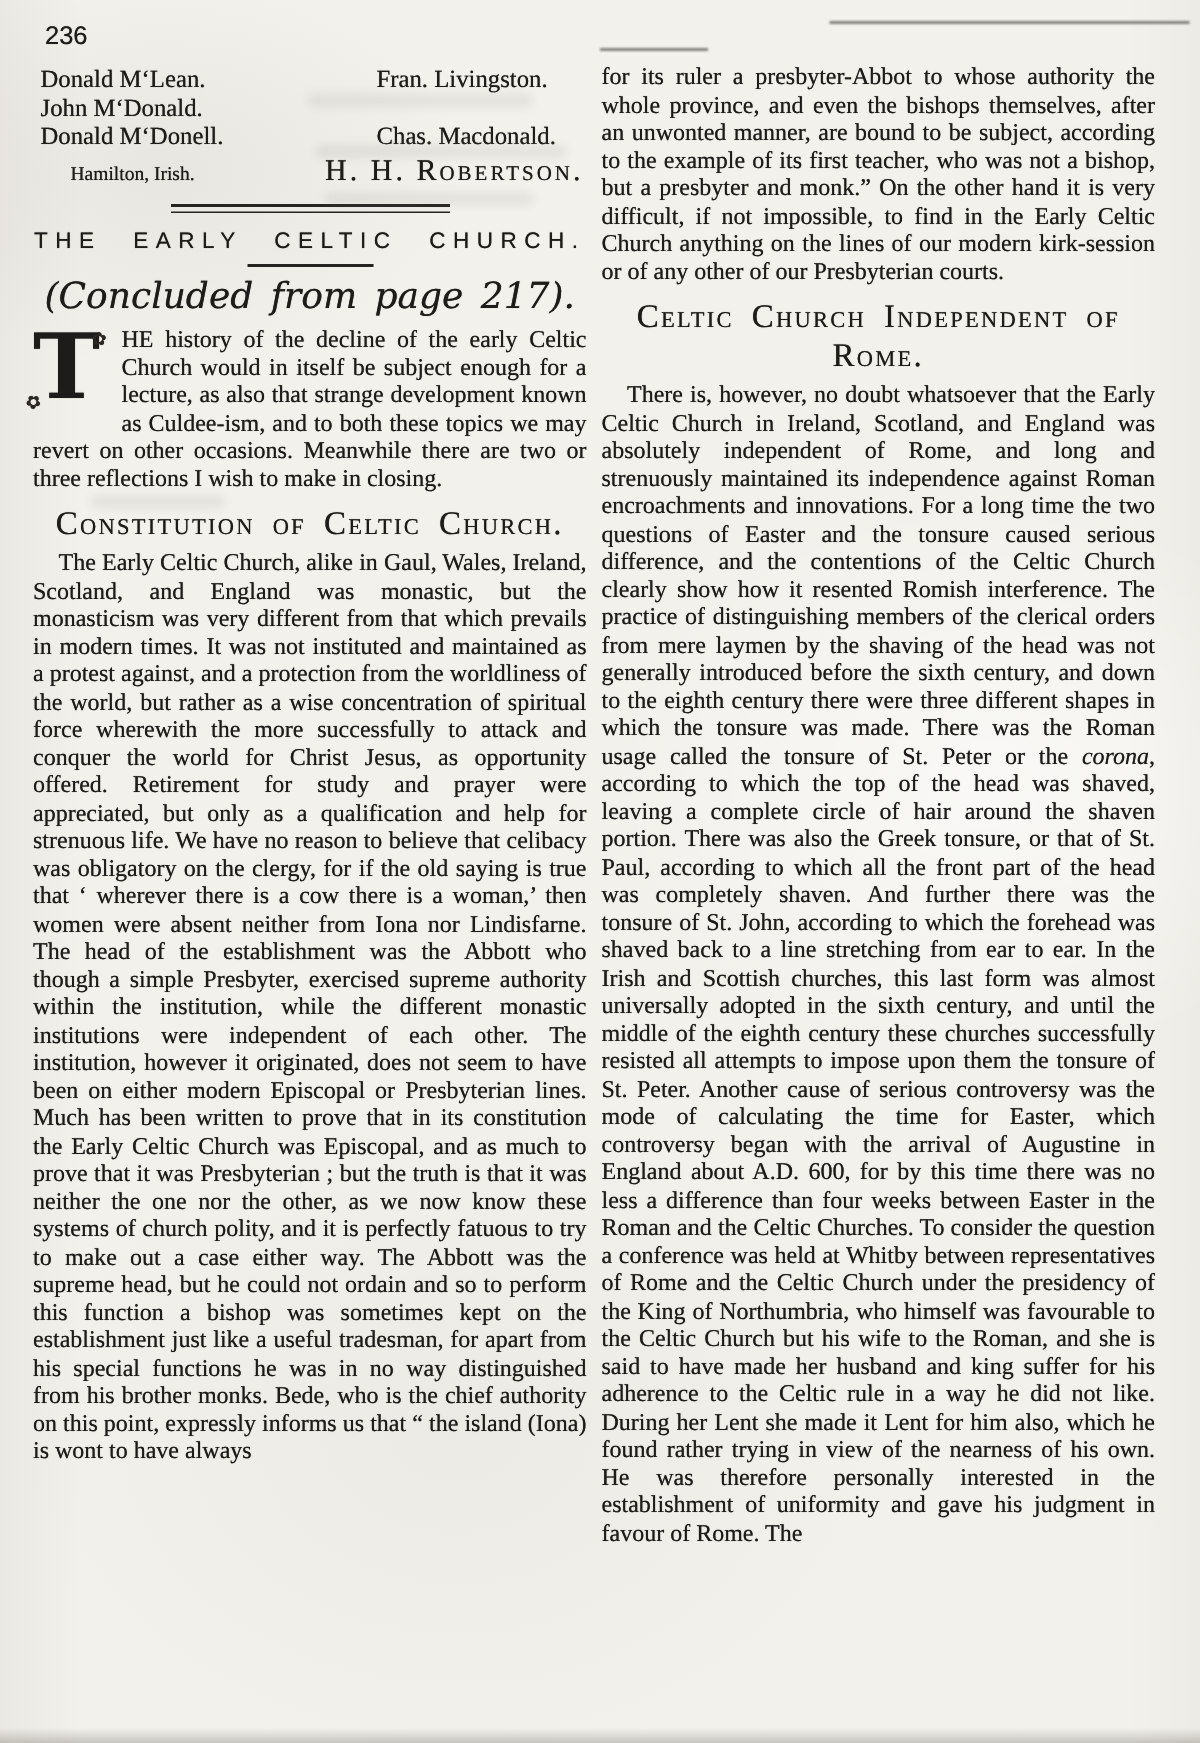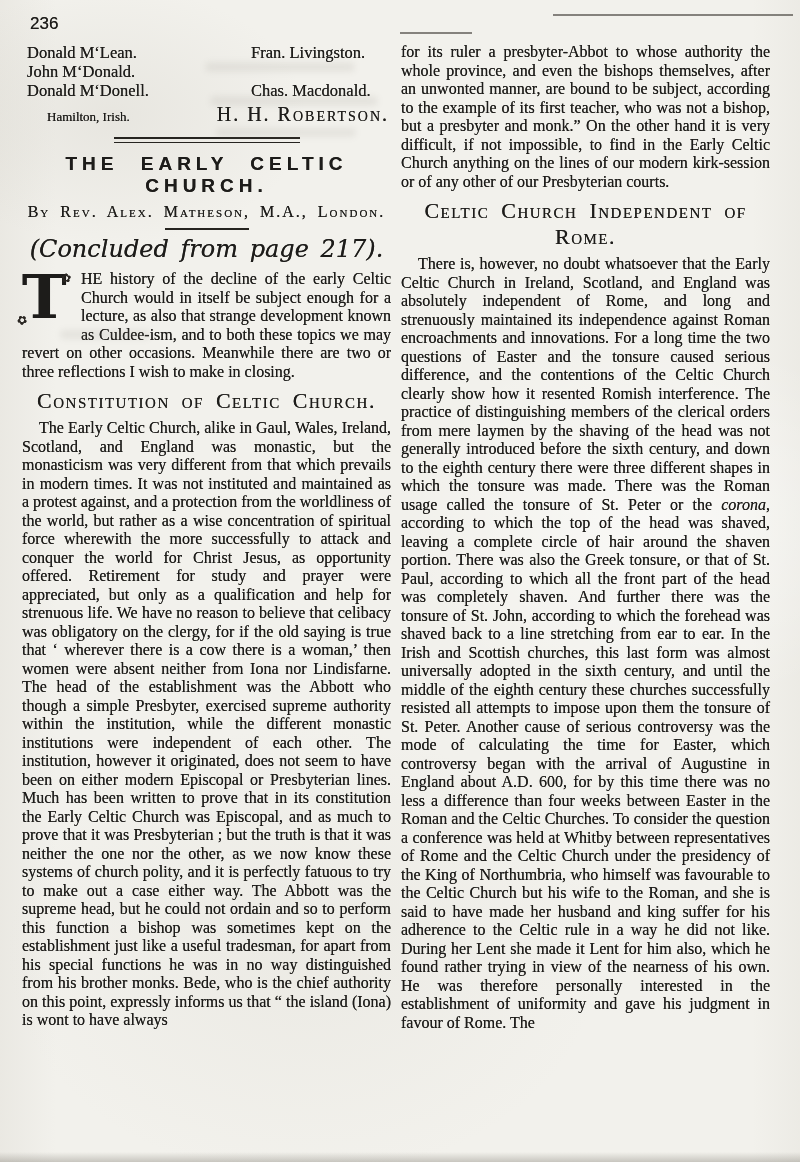--- a/index.html
+++ b/index.html
@@ -32,21 +32,21 @@
   .nrow .c1 { width:224px; }
   .officers { margin-top:7px; line-height:19.5px; }
   .sigrow { display:flex; justify-content:space-between; align-items:baseline; margin-top:5px; }
   .place { font-size:13px; padding-left:20px; }
   .sig { font-variant:small-caps; font-size:20px; letter-spacing:2px; padding-right:2px; }
 
   
   .double-rule { width:186px; margin:11px auto 0; height:3px;
     border-top:2px solid #262420; border-bottom:1px solid #262420; }
   .art-title { margin:10px 0 0; text-align:center; font-family:"Liberation Sans", sans-serif;
-    font-weight:bold; font-size:19px; letter-spacing:5px; word-spacing:12px; }
+    font-weight:normal; font-size:15px; letter-spacing:5px; word-spacing:12px; }
   .byline { margin-top:6px; text-align:center; font-variant:small-caps;
     font-size:16px; letter-spacing:2px; word-spacing:4px; }
   .short-rule { width:84px; margin:7px auto 0; border-top:2px solid #262420; }
   .concluded { margin-top:5px; text-align:center; font-style:italic;
     font-family:"DejaVu Serif", serif; font-size:24px; word-spacing:4px; }
 
   
   .body { margin:0; font-size:16px; line-height:18.5px; text-align:justify; }
   .intro { margin-top:7px; }
   .indent { text-indent:17px; }
@@ -108,21 +108,20 @@
         </div>
         <div class="sigrow">
           <span class="place">Hamilton, Irish.</span>
           <span class="sig">H. H. Robertson.</span>
         </div>
       </div>
 
       <div class="double-rule"></div>
 
       <h2 class="art-title">THE EARLY CELTIC CHURCH.</h2>
-      <div class="byline">By Rev. Alex. Matheson, M.A., London.</div>
       <div class="short-rule"></div>
       <div class="concluded">(Concluded from page 217).</div>
 
       <p class="body intro">
         <span class="dropcap">
           <span class="dc-letter">T</span>
           <span class="fl fl1">✿</span>
           <span class="fl fl2">✿</span>
         </span>
         <span>HE history of the decline of the early Celtic Church would in itself be subject enough for a lecture, as also that strange development known as Culdee-ism, and to both these topics we may revert on other occasions. Meanwhile there are two or three reflections I wish to make in closing.</span>

